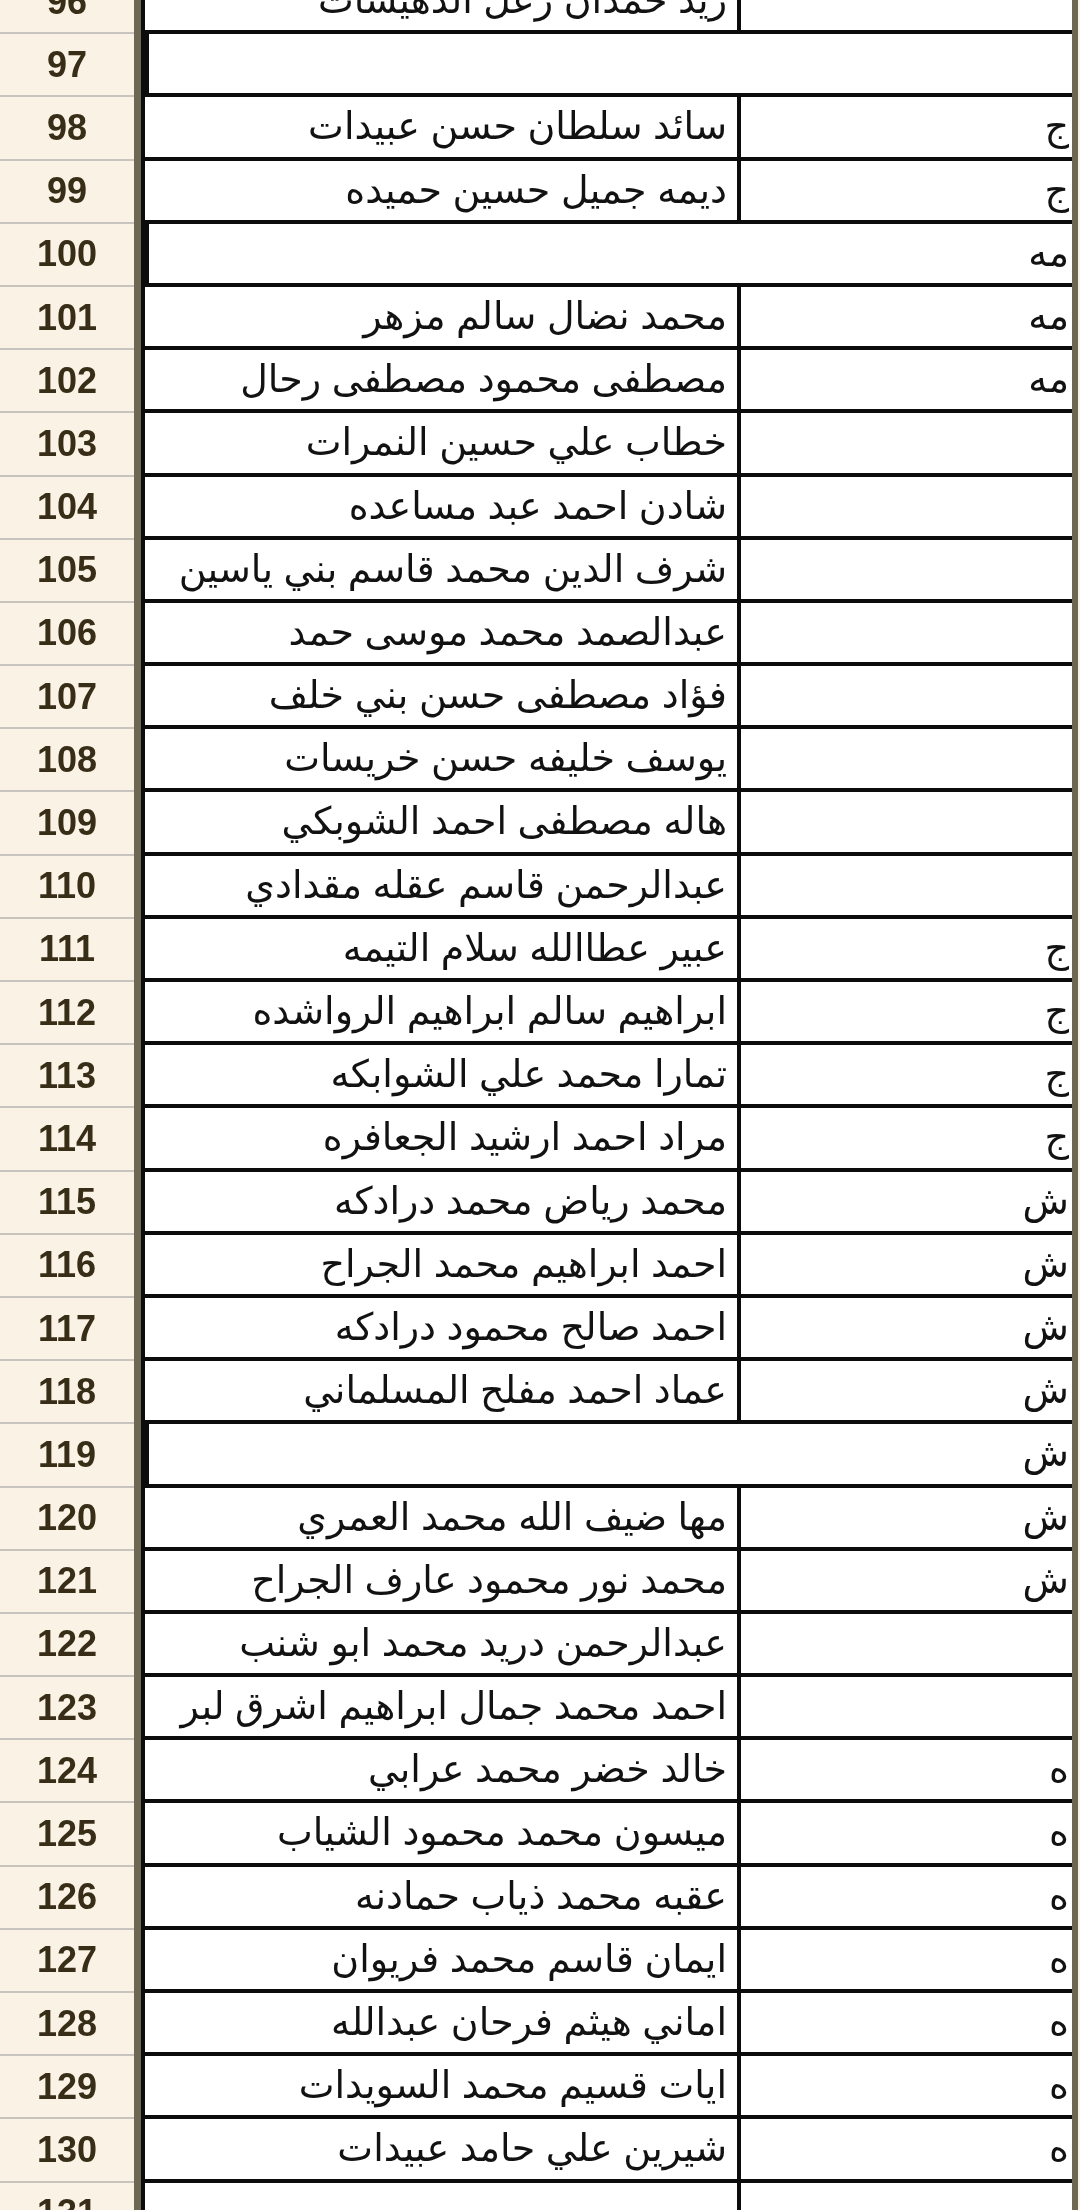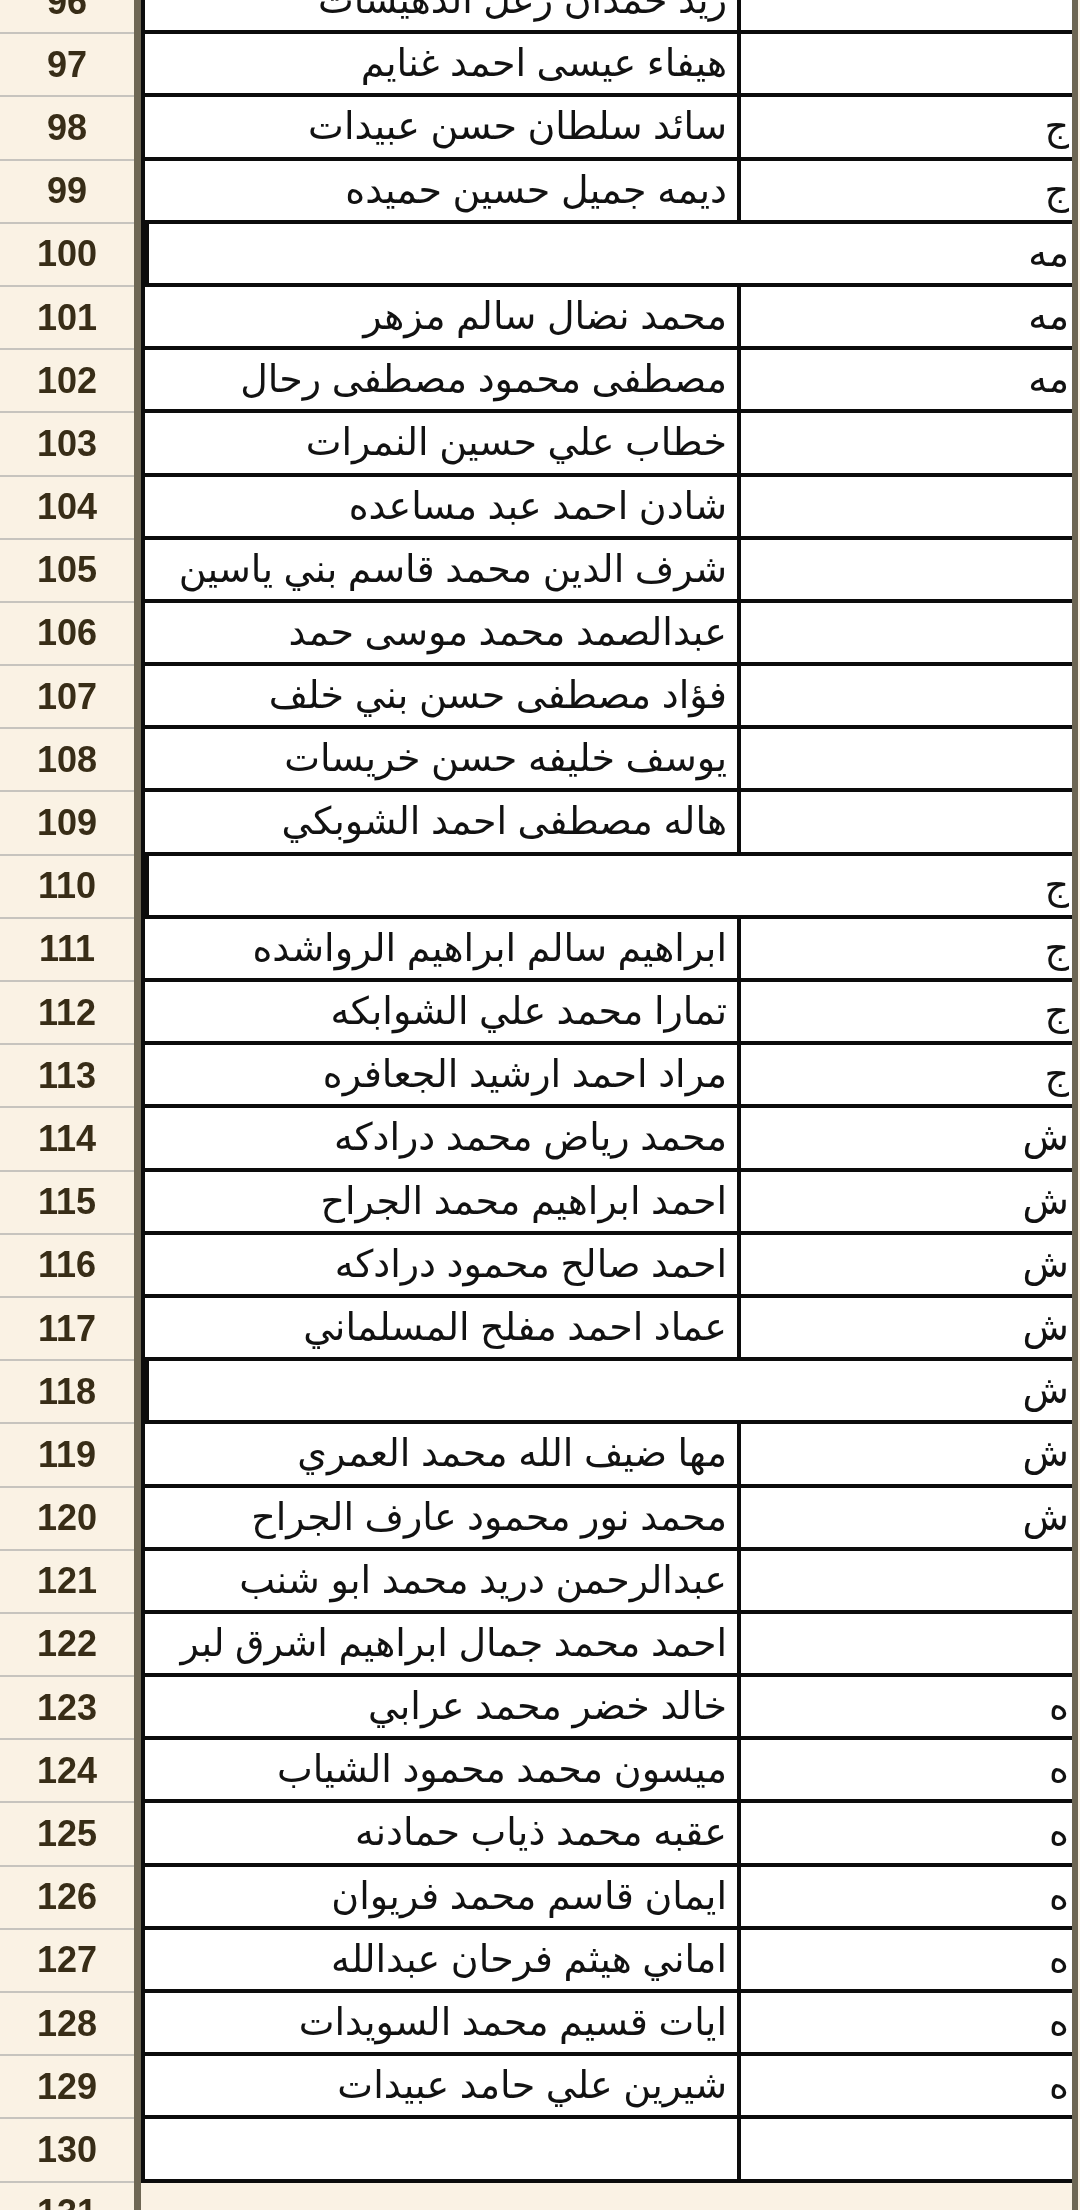--- a/index.html
+++ b/index.html
@@ -99,21 +99,20 @@
     <div class="numrow">131</div>
   </div>
 <div class="frameline left"></div>
 <div class="grid" id="grid">
     <div class="grow">
       <div class="name-cell">زيد حمدان زعل الدهيسات</div>
       <div class="divider"></div>
       <div class="mark-cell"></div>
     </div>
     <div class="grow">
-      <div class="name-cell">هيفاء عيسى احمد غنايم</div>
       <div class="divider"></div>
       <div class="mark-cell"></div>
     </div>
     <div class="grow">
       <div class="name-cell">سائد سلطان حسن عبيدات</div>
       <div class="divider"></div>
       <div class="mark-cell">ج</div>
     </div>
     <div class="grow">
       <div class="name-cell">ديمه جميل حسين حميده</div>
@@ -163,20 +162,26 @@
       <div class="name-cell">يوسف خليفه حسن خريسات</div>
       <div class="divider"></div>
       <div class="mark-cell"></div>
     </div>
     <div class="grow">
       <div class="name-cell">هاله مصطفى احمد الشوبكي</div>
       <div class="divider"></div>
       <div class="mark-cell"></div>
     </div>
     <div class="grow">
+      <div class="name-cell">عبدالرحمن قاسم عقله مقدادي</div>
+      <div class="divider"></div>
+      <div class="mark-cell"></div>
+    </div>
+    <div class="grow">
+      <div class="name-cell">عبير عطاالله سلام التيمه</div>
       <div class="divider"></div>
       <div class="mark-cell">ج</div>
     </div>
     <div class="grow">
       <div class="name-cell">ابراهيم سالم ابراهيم الرواشده</div>
       <div class="divider"></div>
       <div class="mark-cell">ج</div>
     </div>
     <div class="grow">
       <div class="name-cell">تمارا محمد علي الشوابكه</div>

